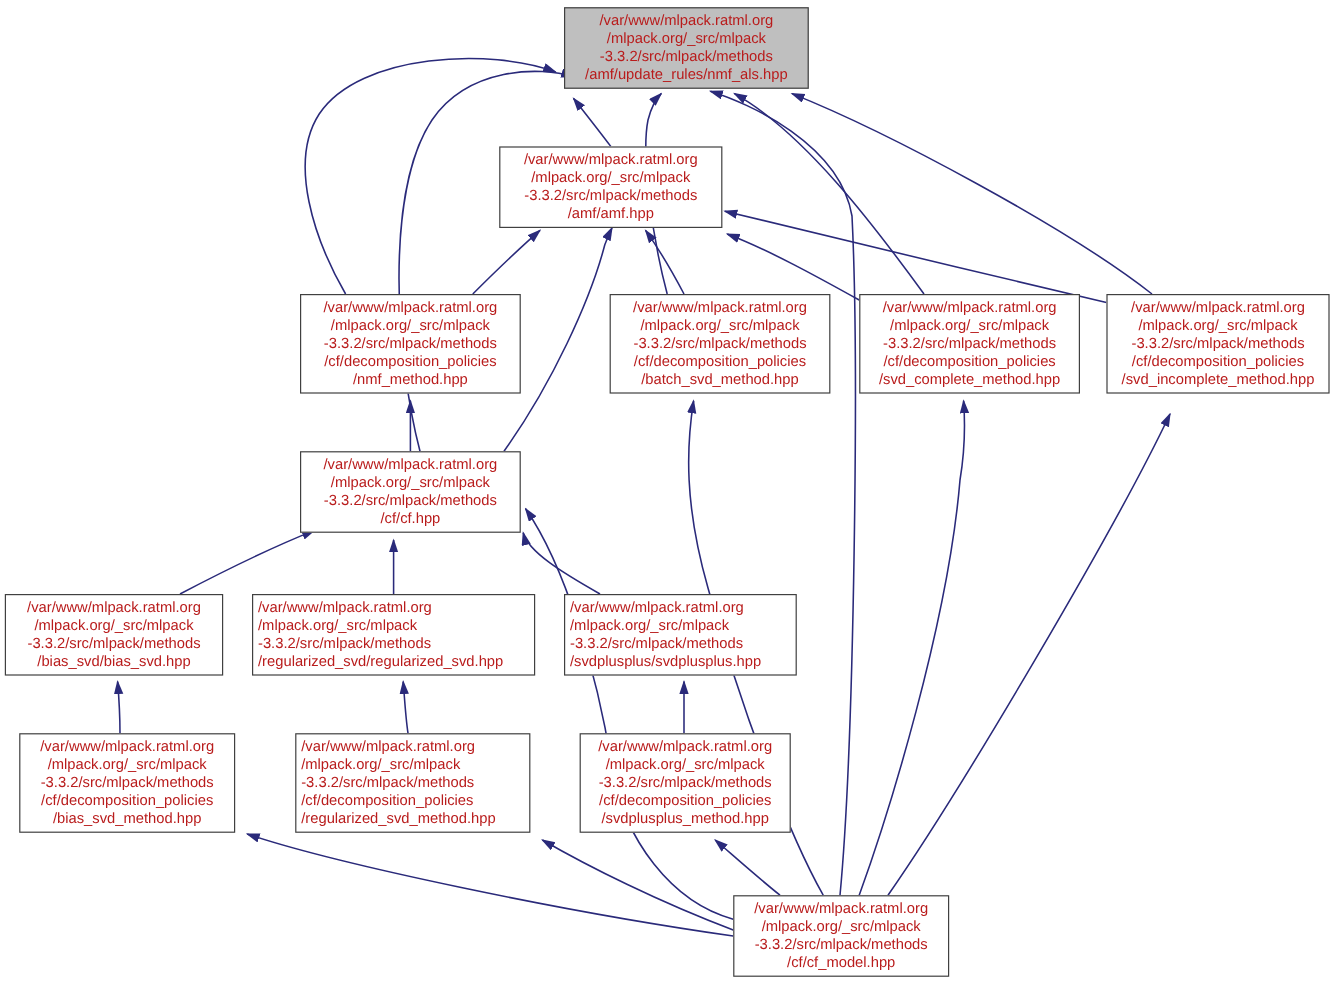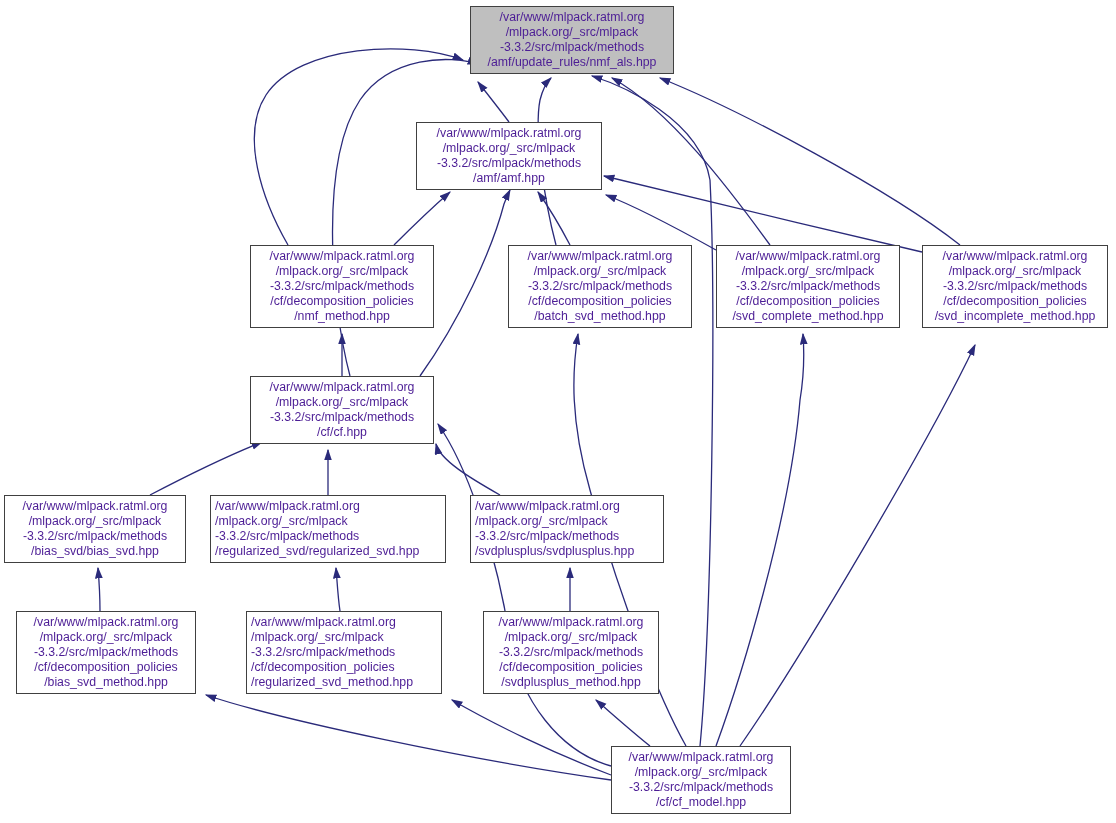--- a/index.html
+++ b/index.html
@@ -24,21 +24,21 @@
     top: 0;
     width: 1116px;
     height: 823px;
     pointer-events: none;
   }
   .node {
     position: absolute;
     box-sizing: border-box;
     border: 1px solid #404040;
     background: #ffffff;
-    color: #4c1d95;
+    color: #b91c1c;
     font-size: 12.3px;
     line-height: 14.9px;
     text-align: center;
     padding: 3px 4px 3px 4px;
     white-space: pre;
     z-index: 5;
   }
   .node.root {
     background: #bfbfbf;
     border-color: #404040;

